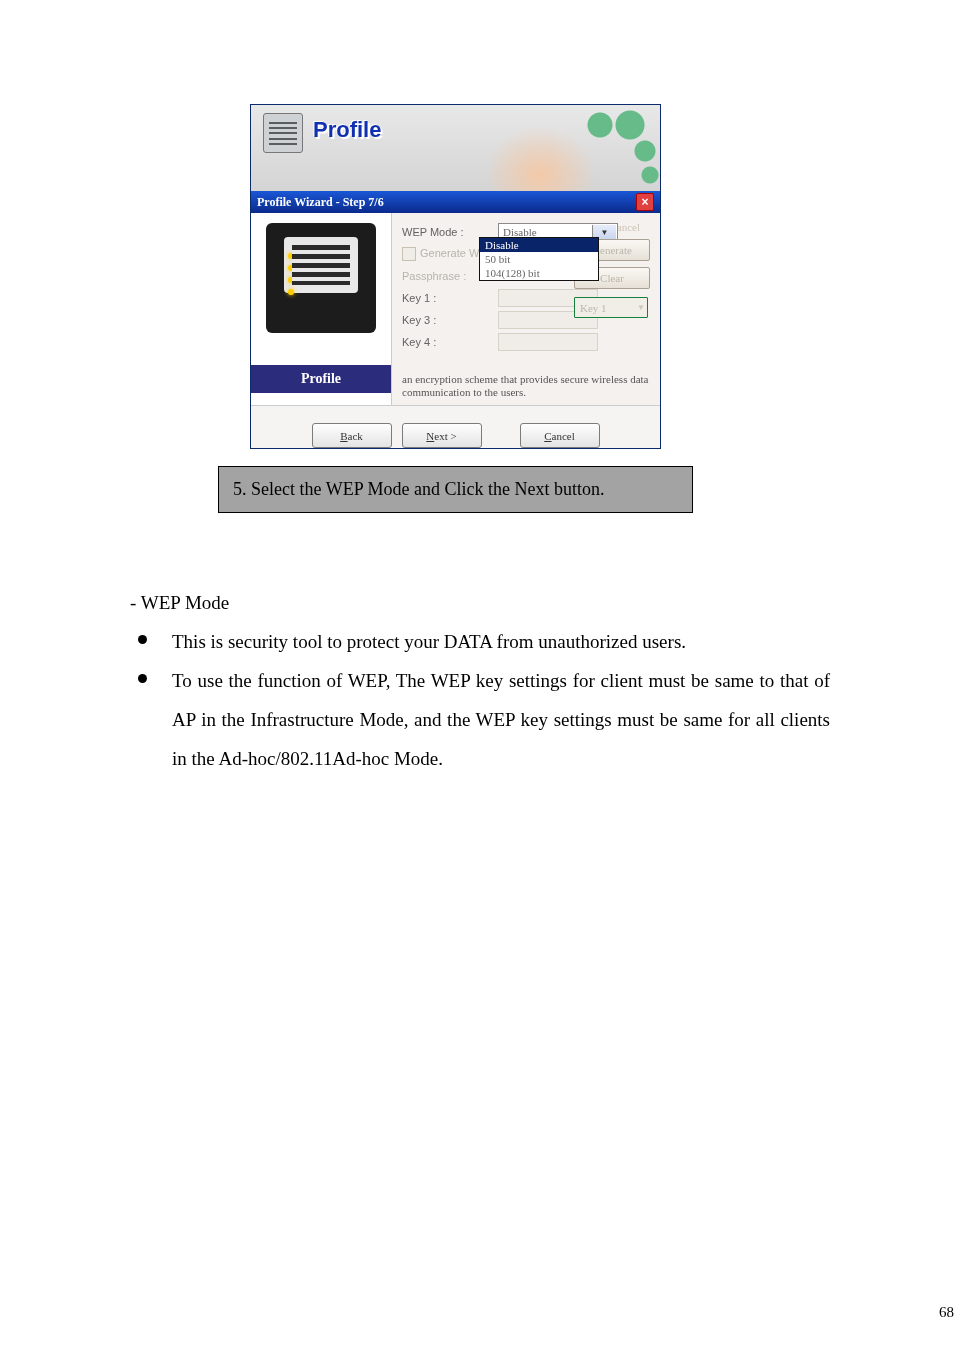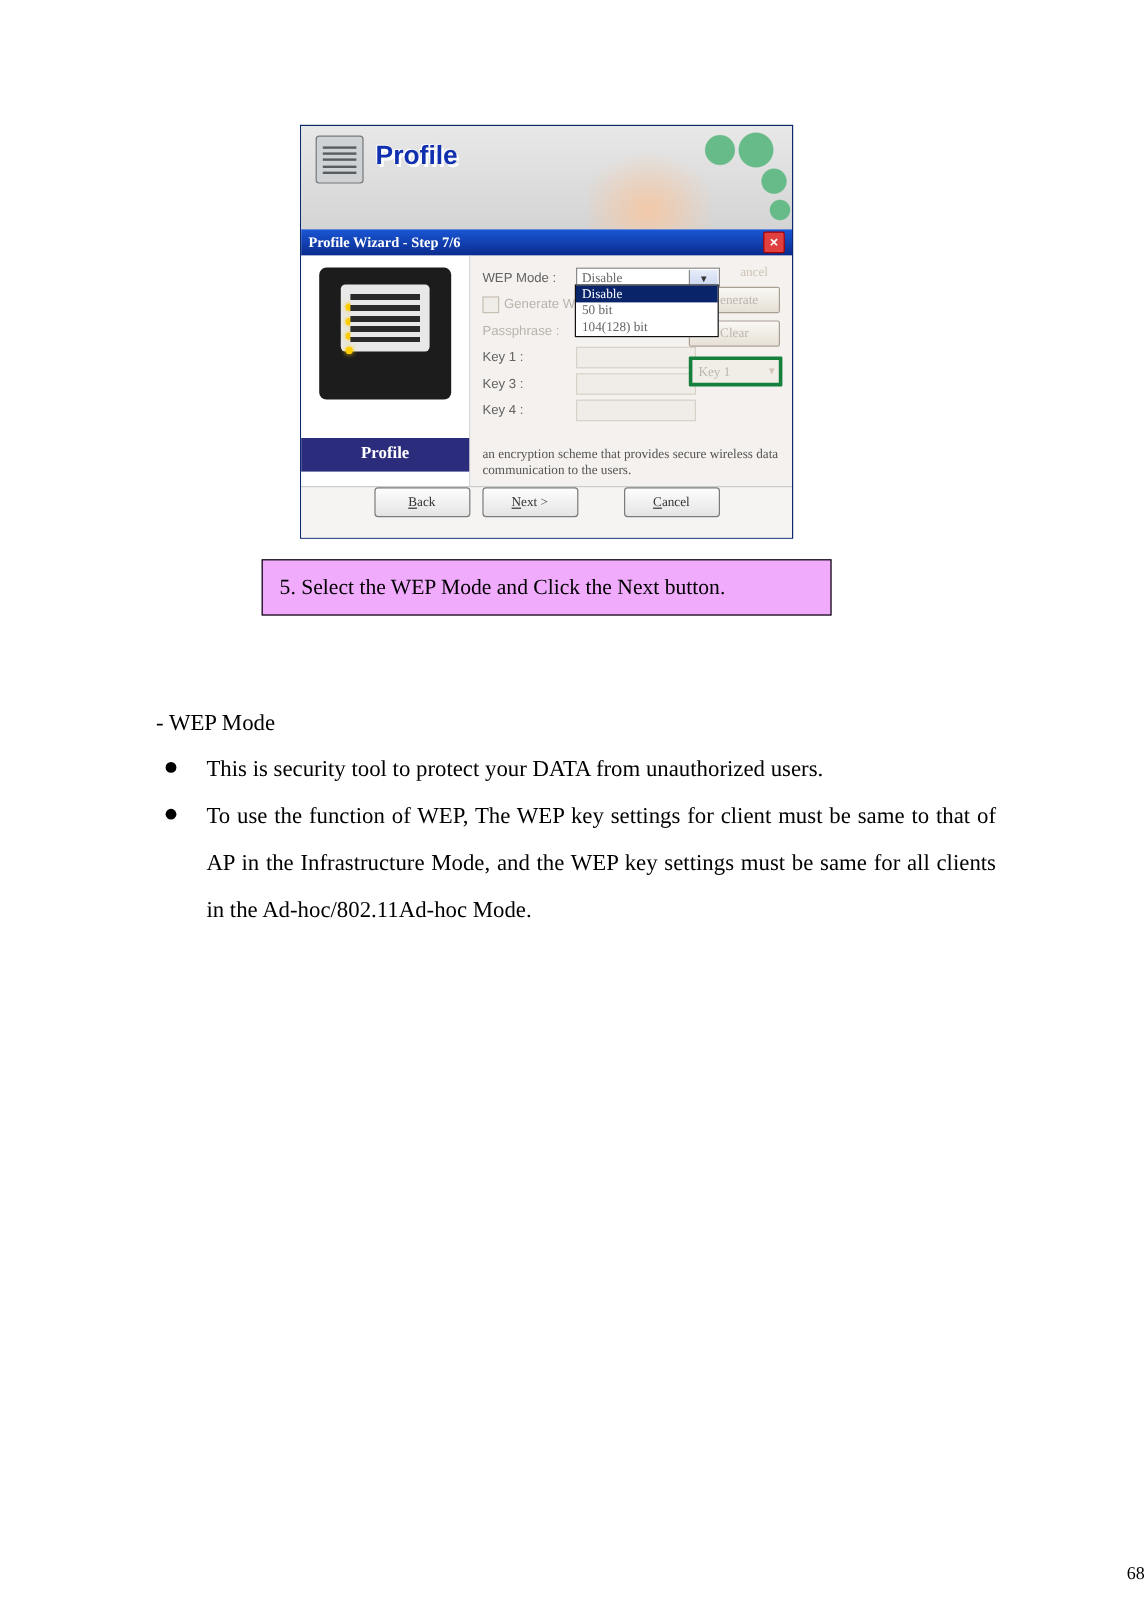--- a/index.html
+++ b/index.html
@@ -27,41 +27,41 @@
   .leftimg{margin:10px auto 0;width:110px;height:110px;background:
     linear-gradient(#1c1c1c,#1c1c1c) 0 0/100% 100% no-repeat;
     border-radius:6px;position:relative;overflow:hidden}
   .leftimg::before{content:"";position:absolute;left:18px;top:14px;width:74px;height:56px;background:#e8e8e8;border-radius:4px}
   .leftimg::after{content:"";position:absolute;left:26px;top:22px;width:58px;height:40px;
     background:repeating-linear-gradient(#2a2a2a 0 5px,#e8e8e8 5px 9px)}
   .dot{position:absolute;width:6px;height:6px;border-radius:50%;background:#ffcc00;box-shadow:0 0 4px #fc0}
   .d1{left:22px;top:30px}.d2{left:22px;top:42px}.d3{left:22px;top:54px}.d4{left:22px;top:66px}
   .leftlabel{position:absolute;left:0;right:0;bottom:12px;text-align:center;color:#fff;background:#2c2c7c;padding:6px 0;font:700 14px Tahoma}
   .right{flex:1;background:#f4f1ee;color:#666;padding:8px 10px;position:relative}
-  .row{display:flex;align-items:center;gap:0;height:22px}
+  .row{display:flex;align-items:center;gap:18px;height:22px}
   .lab{width:78px;color:#636363;font-size:11px}
   .labd{color:#b9b3ab}
   .inp{height:18px;border:1px solid #bfb7ad;background:#fff;font:11px Tahoma;color:#222;box-sizing:border-box}
   .inpd{background:#f0ece7;border-color:#d8d1c8;color:#bdb6ad}
   .sel{width:120px;height:19px;border:1px solid #8a8a8a;background:#fff;font:11px Tahoma;display:inline-flex;align-items:center;position:relative;box-sizing:border-box}
   .sel span{padding:0 4px}
   .sel .arr{position:absolute;right:1px;top:1px;width:15px;height:15px;background:linear-gradient(#e6ecfa,#c8d4ee);border-left:1px solid #8a8a8a;display:flex;align-items:center;justify-content:center;font-size:8px;color:#333}
   .dropdown{position:absolute;left:87px;top:24px;width:118px;border:1px solid #111;background:#fff;z-index:5;font:11px Tahoma}
   .dropdown div{padding:1px 5px}
   .dropdown .hl{background:#0a246a;color:#fff}
   .btns{position:absolute;right:10px;top:26px;width:76px;display:flex;flex-direction:column;gap:6px}
   .btn{height:20px;border:1px solid #a99f93;background:linear-gradient(#faf8f4,#e6e0d6);color:#bdb6ad;font:11px Tahoma;display:flex;align-items:center;justify-content:center;border-radius:2px}
-  .btnsel{width:65px;height:19px;border:3px solid #15803d;background:#f1ede7;font:11px Tahoma;color:#bdb6ad;display:inline-flex;align-items:center;justify-content:space-between;padding:0 2px 0 5px;border-radius:1px;margin-top:2px}
+  .btnsel{width:65px;height:19px;border:1px solid #15803d;background:#f1ede7;font:11px Tahoma;color:#bdb6ad;display:inline-flex;align-items:center;justify-content:space-between;padding:0 2px 0 5px;border-radius:1px;margin-top:2px}
   .rlabel{position:absolute;right:20px;top:8px;color:#cfc5b8;font:11px Tahoma}
   .desc{position:absolute;left:10px;right:10px;bottom:6px;color:#555;font:11px Tahoma;line-height:13px}
-  .bot{height:42px;border-top:1px solid #ccc;display:flex;align-items:flex-start;justify-content:center;gap:10px;background:#f6f4f2}
+  .bot{height:42px;border-top:1px solid #ccc;display:flex;align-items:flex-end;justify-content:center;gap:10px;background:#f6f4f2}
   .wbtn{width:78px;height:23px;border:1px solid #7b7b7b;background:linear-gradient(#fefefe,#e4e4e4);border-radius:3px;font:11px Tahoma;display:flex;align-items:center;justify-content:center}
   .wbtn u{text-decoration:underline}
   
-  .caption{position:absolute;left:218px;top:450px;width:475px;box-sizing:border-box;border:1px solid #000;padding:12px 14px;font:18px "Times New Roman";color:#000;background:#f0abfc}
+  .caption{position:absolute;left:218px;top:450px;width:475px;box-sizing:border-box;border:1px solid #000;padding:12px 14px;font:18px "Times New Roman";color:#000;background:#a3a3a3}
   
   .body-text{position:absolute;left:130px;top:568px;width:700px;font-size:19px;line-height:2.05}
   .body-text p{margin:0}
   ul.bul{list-style:none;margin:0;padding:0}
   ul.bul li{position:relative;padding-left:42px;text-align:justify}
   ul.bul li::before{content:"";position:absolute;left:8px;top:12px;width:9px;height:9px;background:#000;border-radius:50%}
   .pgnum{position:absolute;left:0;right:0;bottom:46px;text-align:right;font-size:15px}
   .chk{display:inline-block;width:12px;height:12px;border:1px solid #c9c0b4;background:#f0ece7;vertical-align:middle;margin-right:4px}
 </style>
 </head>

